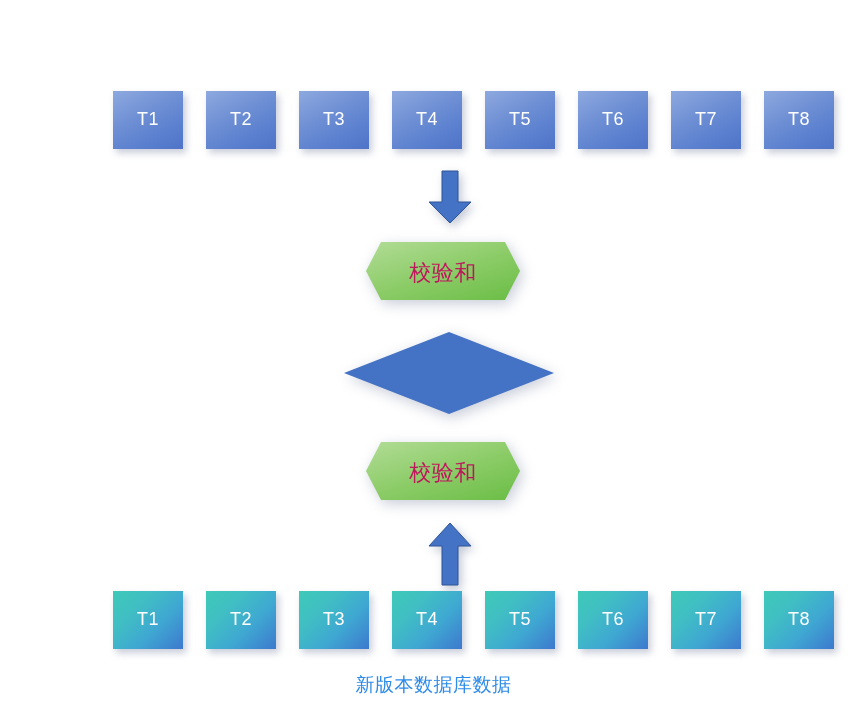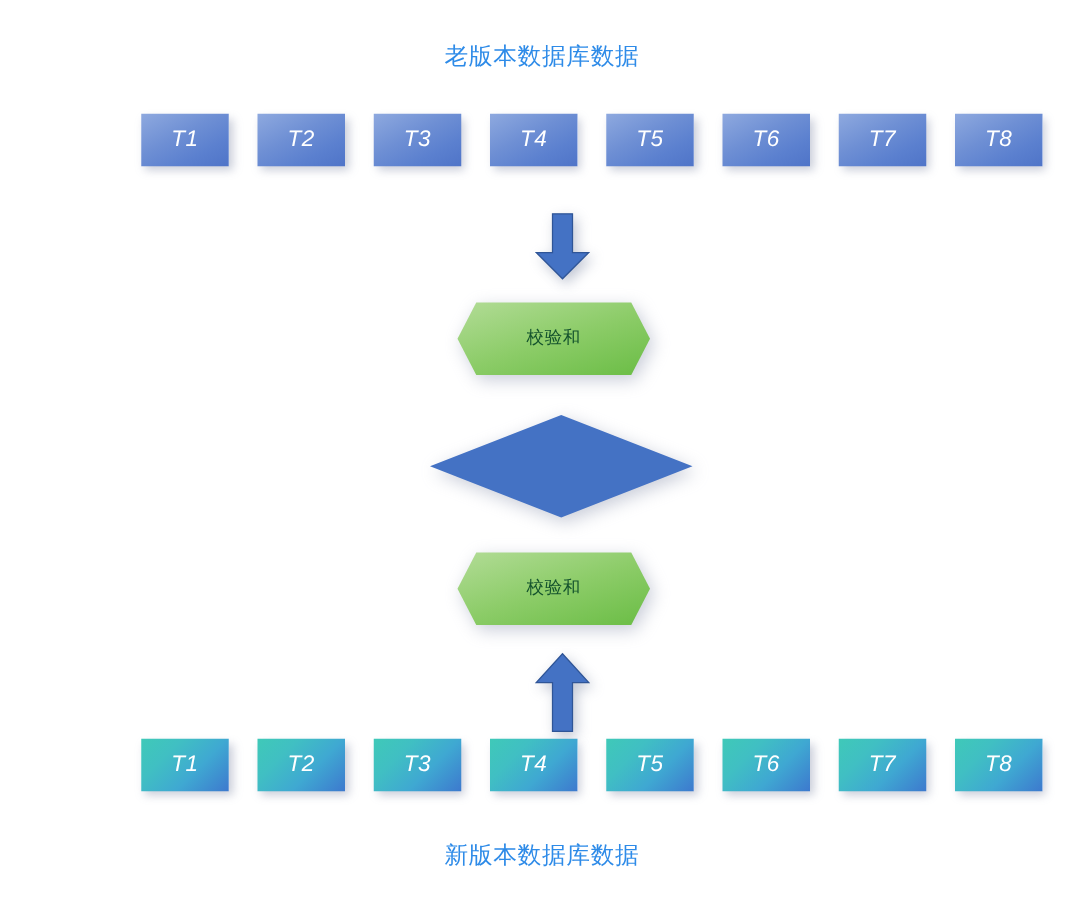--- a/index.html
+++ b/index.html
@@ -43,29 +43,28 @@
     left: 0;
     width: 867px;
     height: 60px;
   }
   #row-old { top: 91px; }
   #row-new { top: 591px; }
 
   .box {
     position: absolute;
     width: 70px;
-    height: 42px;
+    height: 58px;
     color: #ffffff;
     font-size: 18px;
     display: flex;
     align-items: center;
     justify-content: center;
     letter-spacing: 0.5px;
     box-shadow: 3px 4px 7px rgba(120,130,160,0.40);
-    font-style: italic;
   }
   .box span { position: relative; top: -1px; }
 
   .box-old {
     background: linear-gradient(152deg, #8EA9DF 0%, #6E8FD4 42%, #5B80CF 72%, #4F74C8 100%);
   }
   .box-new {
     background: linear-gradient(135deg, #3FC9B8 0%, #40BFC3 30%, #3FA8D2 62%, #3D79CE 100%);
   }
 
@@ -81,36 +80,35 @@
   .shape {
     position: absolute;
     filter: drop-shadow(3px 4px 7px rgba(120,130,160,0.40));
   }
   #hex-top    { left: 365px; top: 241px; width: 156px; height: 60px; }
   #hex-bottom { left: 365px; top: 441px; width: 156px; height: 60px; }
   #diamond    { left: 343px; top: 331px; width: 212px; height: 84px; }
 
   .shape-label {
     position: absolute;
-    color: #14532d;
-    font-size: 14px;
+    color: #be185d;
+    font-size: 22px;
     line-height: 1;
     white-space: nowrap;
     letter-spacing: 0.5px;
   }
   #hex-top-label    { left: 365px; top: 262px; width: 156px; text-align: center; }
   #hex-bottom-label { left: 365px; top: 462px; width: 156px; text-align: center; }
   #diamond-label    { left: 343px; top: 364px; width: 212px; text-align: center; }
 </style>
 </head>
 <body>
 
 <div id="diagram">
 
-  <div class="caption" id="caption-top">老版本数据库数据</div>
 
   <div class="box-row" id="row-old">
     <div class="box box-old" style="left:113px">
       <span>T1</span>
     </div>
     <div class="box box-old" style="left:206px">
       <span>T2</span>
     </div>
     <div class="box box-old" style="left:299px">
       <span>T3</span>

